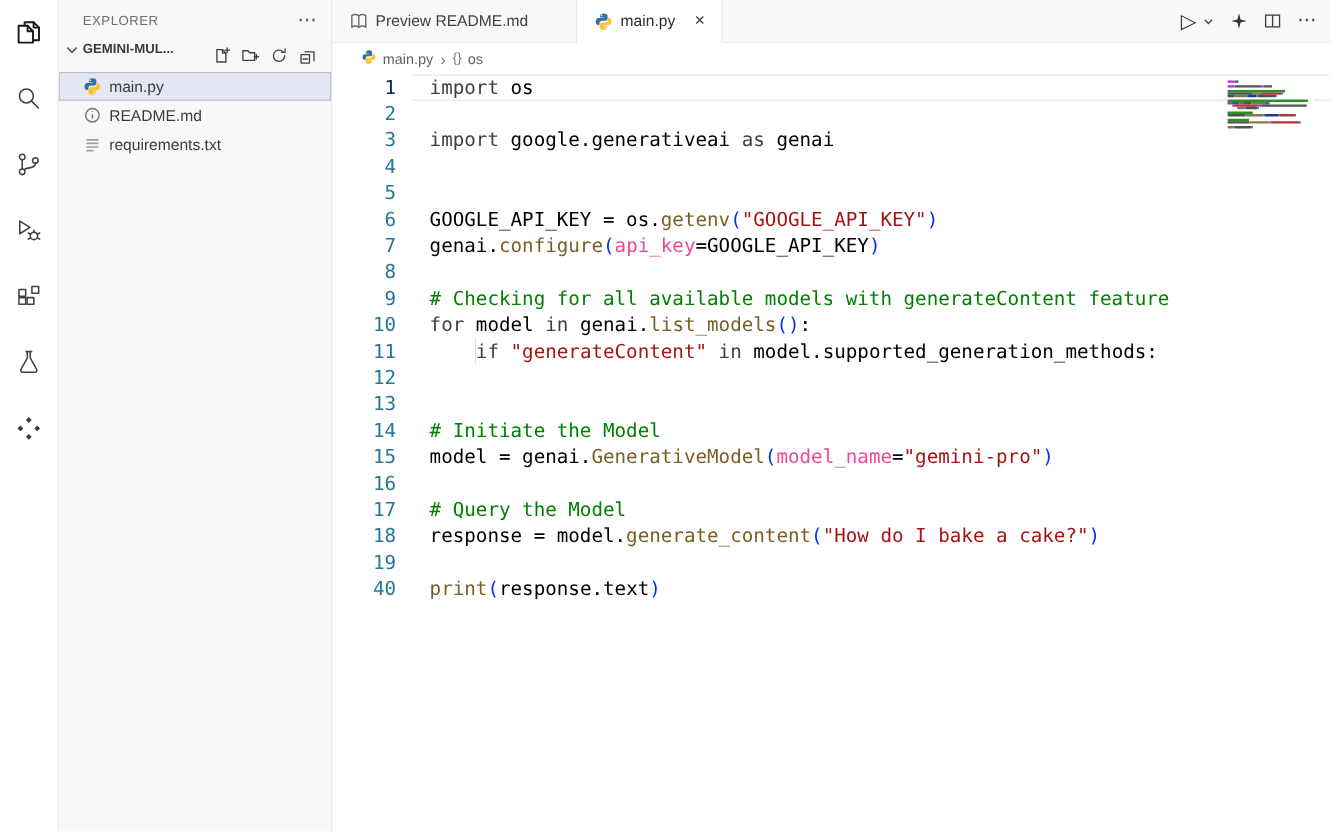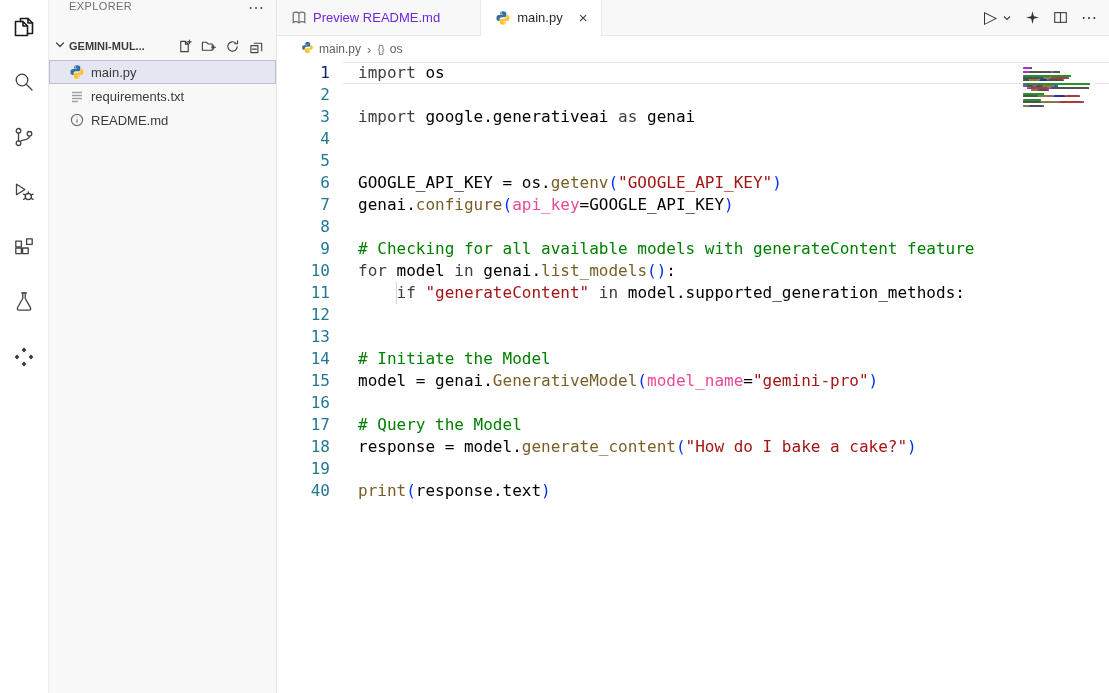--- a/index.html
+++ b/index.html
@@ -11,38 +11,38 @@
   .activitybar{width:48px;flex:none;background:#fff;border-right:1px solid #ececec;
                display:flex;flex-direction:column;align-items:center;padding-top:1px}
   .ab-item{width:48px;height:55px;display:flex;align-items:center;justify-content:center;cursor:pointer}
   .ab-item svg{stroke:#424242;fill:none;stroke-width:1.3;stroke-linecap:round;stroke-linejoin:round}
   .ab-item.active svg{stroke:#1a1a1a;stroke-width:1.6}
   .ab-item svg .filled{fill:#3a3a3a;stroke:none}
 
   
   .sidebar{width:227px;flex:none;background:#f8f8f8;border-right:1px solid #e5e5e5;
            display:flex;flex-direction:column}
-  .sidebar-header{height:35px;flex:none;display:flex;padding:0 12px 0 20px}
+  .sidebar-header{height:35px;flex:none;display:flex;align-items:center;padding:0 12px 0 20px}
   .sidebar-title{font-size:11px;color:#6f6f6f;letter-spacing:.4px}
   .sidebar-more{margin-left:auto;font-size:16px;color:#555;cursor:pointer;line-height:1}
-  .section-header{height:22px;flex:none;display:flex;align-items:center;padding:0 12px 0 4px;cursor:pointer}
+  .section-header{height:22px;flex:none;display:flex;padding:0 12px 0 4px;cursor:pointer}
   .section-header svg{stroke:#424242;fill:none;stroke-width:1.2;stroke-linecap:round;stroke-linejoin:round}
   .section-title{margin-left:2px;font-size:11px;font-weight:700;color:#3b3b3b;white-space:nowrap}
   .section-actions{margin-left:auto;display:flex;align-items:center;gap:9px}
   .section-actions .act{cursor:pointer;display:flex}
   .file-list{margin-top:3px}
   .file-row{height:24px;display:flex;align-items:center;gap:6px;padding-left:20px;cursor:pointer;color:#3b3b3b}
   .file-row.selected{background:#e4e6f1;box-shadow:inset 0 0 0 1px #b9c0d3}
   .file-icon{width:16px;height:16px;flex:none;display:flex;align-items:center;justify-content:center}
 
   
   .main{flex:1;min-width:0;display:flex;flex-direction:column;background:#fff}
   .tabbar{height:35px;flex:none;background:#f8f8f8;display:flex;align-items:stretch;border-bottom:1px solid #e9e9e9}
   .tab{display:flex;align-items:center;gap:6px;padding:0 14px;border-right:1px solid #e9e9e9;
-       font-size:13px;color:#6d28d9;cursor:pointer}
+       font-size:13px;color:#404040;cursor:pointer}
   .tab.inactive{padding-right:40px}
   .tab.active{background:#fff;color:#2b2b2b;margin-bottom:-1px;border-bottom:1px solid #fff}
   .tab-close{margin-left:10px;font-size:15px;color:#424242;line-height:1;cursor:pointer}
   .tab-actions{margin-left:auto;display:flex;align-items:center;gap:13px;padding:0 12px}
   .tab-actions .act{cursor:pointer;display:flex;align-items:center}
   .run-glyph{font-size:17px;color:#2b2b2b;line-height:1;font-weight:400}
   .ellipsis-glyph{font-size:16px;color:#424242;line-height:1}
 
   .breadcrumbs{height:26px;flex:none;display:flex;align-items:center;gap:6px;
                padding-left:24px;font-size:12px;color:#616161;background:#fff}
@@ -209,38 +209,38 @@
               <path fill="#356fa0" d="M7.9 1.2c-1.8 0-2.8.8-2.8 2v1.4h3v.5H3.9c-1.4 0-2.5 1-2.5 2.9 0 1.8.8 2.9 2.1 2.9h1.1V9.2c0-1.1 1-2 2.2-2h2.7c1 0 1.8-.8 1.8-1.8V3.2c0-1.2-1.1-2-3.4-2z"></path>
               <path fill="#ffc331" d="M8.1 14.8c1.8 0 2.8-.8 2.8-2v-1.4h-3v-.5h4.2c1.4 0 2.5-1 2.5-2.9 0-1.8-.8-2.9-2.1-2.9h-1.1v1.7c0 1.1-1 2-2.2 2H6.5c-1 0-1.8.8-1.8 1.8v2.2c0 1.2 1.1 2 3.4 2z"></path>
               <circle cx="6.3" cy="2.9" r=".6" fill="#fff"></circle>
               <circle cx="9.7" cy="13.1" r=".6" fill="#fff"></circle>
             </svg>
         </span>
         <span>main.py</span>
       </div>
       <div class="file-row">
         <span class="file-icon">
+          <svg viewBox="0 0 16 16" width="16" height="16" fill="none" stroke="#6f7679" stroke-width="1.2">
+              <circle cx="8" cy="8" r="5.6"></circle>
+              <path d="M8 7.2v3.6"></path>
+              <circle cx="8" cy="4.9" r=".5" fill="#6f7679" stroke="none"></circle>
+            </svg>
+        </span>
+        <span>README.md</span>
+      </div>
+      <div class="file-row">
+        <span class="file-icon">
           <svg viewBox="0 0 16 16" width="16" height="16" fill="none" stroke="#9aa0a6" stroke-width="1.4">
               <path d="M3 4.5h10"></path>
               <path d="M3 7.5h10"></path>
               <path d="M3 10.5h10"></path>
               <path d="M3 13.5h6"></path>
             </svg>
         </span>
         <span>requirements.txt</span>
-      </div>
-      <div class="file-row">
-        <span class="file-icon">
-          <svg viewBox="0 0 16 16" width="16" height="16" fill="none" stroke="#6f7679" stroke-width="1.2">
-              <circle cx="8" cy="8" r="5.6"></circle>
-              <path d="M8 7.2v3.6"></path>
-              <circle cx="8" cy="4.9" r=".5" fill="#6f7679" stroke="none"></circle>
-            </svg>
-        </span>
-        <span>README.md</span>
       </div>
     </div>
   </div>
 
   <div class="main">
 
     <div class="tabbar">
       <div class="tab inactive">
         <span class="file-icon">
           <svg width="16" height="16" viewBox="0 0 16 16" fill="none" stroke="#6c6c6c" stroke-width="1.2">

